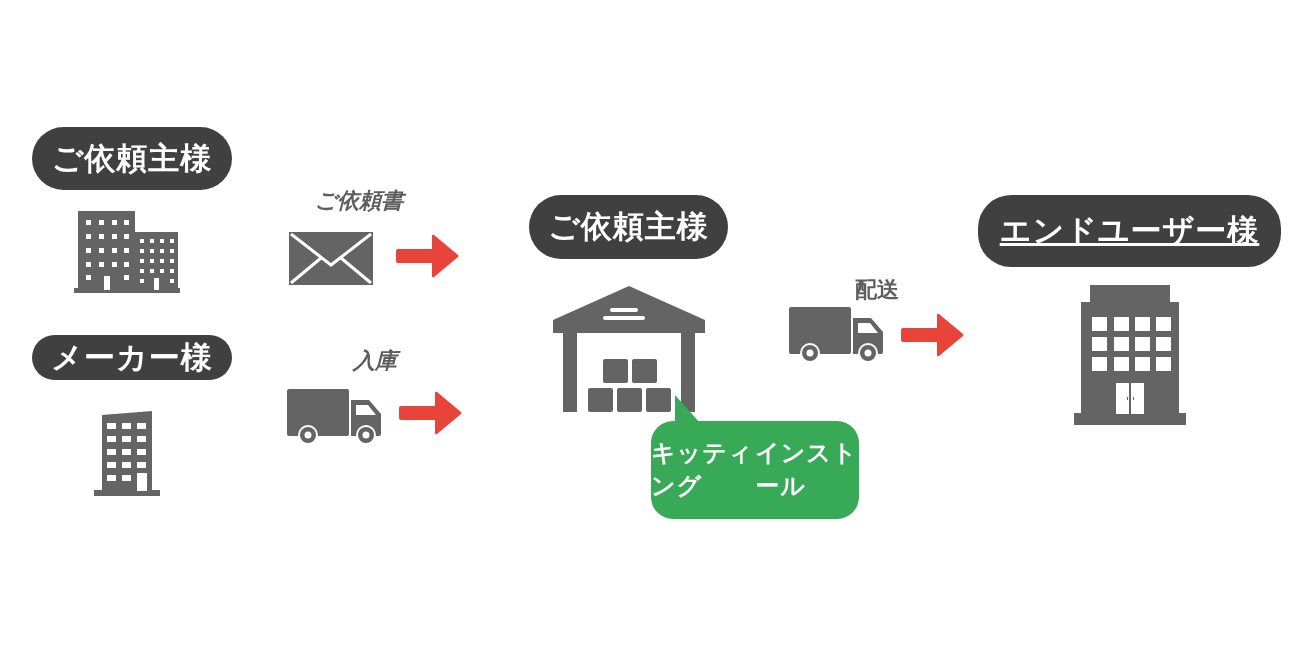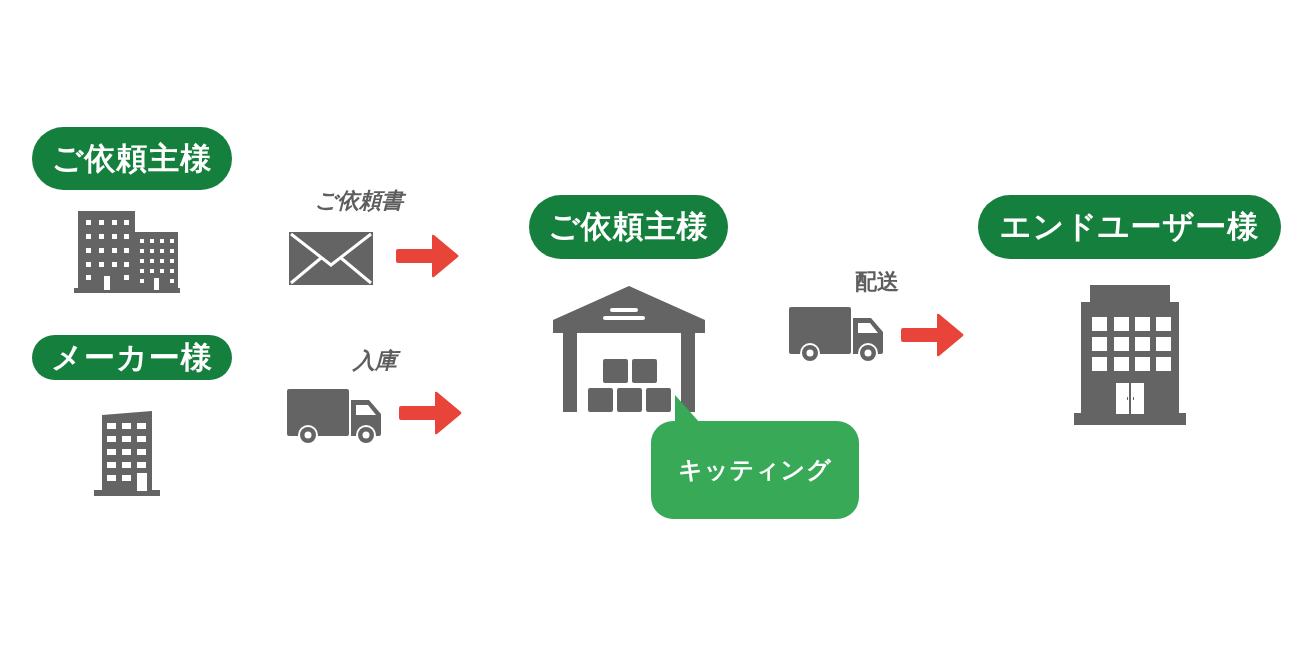--- a/index.html
+++ b/index.html
@@ -9,21 +9,21 @@
     }
     body {
       width: 1300px;
       height: 650px;
       position: relative;
       overflow: hidden;
       font-family: "DejaVu Sans", "Liberation Sans", sans-serif;
     }
     .pill {
       position: absolute;
-      background: #15803d;
+      background: #404040;
       color: #ffffff;
       border-radius: 33px;
       display: flex;
       align-items: center;
       justify-content: center;
       font-weight: bold;
       font-size: 31px;
       letter-spacing: 1px;
       white-space: nowrap;
       box-sizing: border-box;
@@ -190,43 +190,44 @@
     <rect x="96" y="105" width="25" height="24" rx="2"></rect>
   </g>
 </svg>
 
 <svg class="icon" style="left:670px; top:393px;" width="40" height="32" viewBox="0 0 40 32">
   <polygon points="5,2 30,30 5,30" fill="#37a957"></polygon>
 </svg>
 
 <div class="bubble">
   <span>キッティング</span>
+  <span>インストール</span>
 </div>
 
-<div class="label" style="left:832px; top:267px; width:90px;">配送</div>
+<div class="label" style="left:832px; top:275px; width:90px;">配送</div>
 
 <svg class="icon" style="left:787px; top:304px;" width="100" height="60" viewBox="0 0 100 60">
   <g fill="#656464">
     <rect x="2" y="3" width="62" height="47" rx="2"></rect>
     <path d="M66,14 L84,14 L96,28 L96,48 Q96,50 94,50 L66,50 Z"></path>
   </g>
   <path d="M71,19 L83,19 L91,29 L71,29 Z" fill="#ffffff"></path>
   <circle cx="23" cy="49" r="10" fill="#ffffff"></circle>
   <circle cx="23" cy="49" r="8" fill="#656464"></circle>
   <circle cx="23" cy="49" r="3.5" fill="#ffffff"></circle>
   <circle cx="81" cy="49" r="10" fill="#ffffff"></circle>
   <circle cx="81" cy="49" r="8" fill="#656464"></circle>
   <circle cx="81" cy="49" r="3.5" fill="#ffffff"></circle>
 </svg>
 
 <svg class="icon" style="left:900px; top:312px;" width="66" height="46" viewBox="0 0 66 46">
   <path d="M3,16 L37,16 L37,3 Q37,1 39,2 L63,22 Q64,23 63,24 L39,44 Q37,45 37,43 L37,30 L3,30 Q1,30 1,28 L1,18 Q1,16 3,16 Z" fill="#e8443a"></path>
 </svg>
 
-<div class="pill" style="left:978px; top:195px; width:303px; height:64px;">エンドユーザー様</div>
+<div class="pill" style="left:978px; top:195px; width:303px; height:72px;text-decoration:underline;">エンドユーザー様</div>
 
 <svg class="icon" style="left:1072px; top:282px;" width="116" height="146" viewBox="0 0 116 146">
   <g fill="#656464">
     <rect x="18" y="3" width="80" height="20"></rect>
     <rect x="9" y="20" width="98" height="122"></rect>
     <rect x="2" y="131" width="112" height="12"></rect>
   </g>
   <g fill="#ffffff">
     <rect x="20" y="35" width="15" height="14"></rect>
       <rect x="42" y="35" width="15" height="14"></rect>

